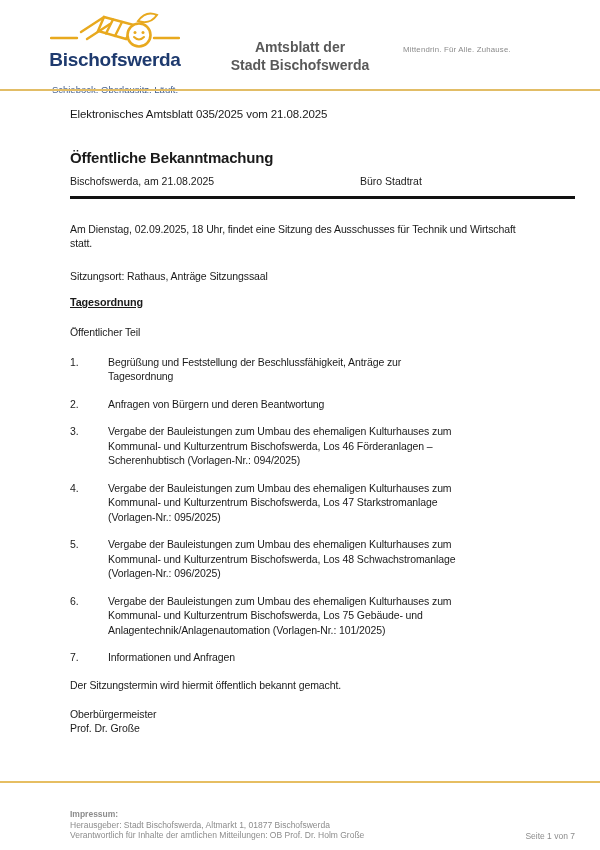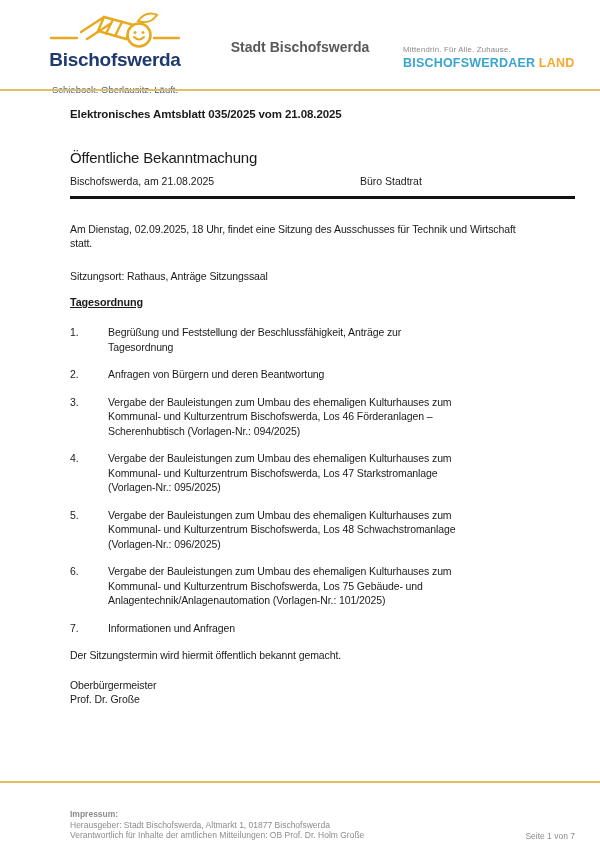--- a/index.html
+++ b/index.html
@@ -21,22 +21,22 @@
   .brand-name { font-size:12.5px; font-weight:bold; letter-spacing:0.2px; margin-top:2px; }
   .brand-blue { color:#39a5cf; }
   .brand-orange { color:#f5a830; }
 
   .gold-line { position:absolute; left:0; width:600px; height:2px; background:#e2bd66; }
   .gold-line.top { top:89px; }
 
   
   .content { position:absolute; left:70px; top:91px; width:505px; }
   .pre { white-space:pre-line; }
-  .issue { margin:17px 0 16px 0; font-size:11.5px; font-weight:bold; letter-spacing:-0.1px; }
-  .doc-title { margin:29px 0 4px 0; font-size:15px; font-weight:normal; letter-spacing:-0.2px; }
+  .issue { margin:17px 0 16px 0; font-size:11.5px; font-weight:normal; letter-spacing:-0.1px; }
+  .doc-title { margin:29px 0 4px 0; font-size:15px; font-weight:bold; letter-spacing:-0.2px; }
   .meta-row { position:relative; margin-top:9px; font-size:10.5px; height:13px; }
   .office { position:absolute; left:290px; top:0; }
   .rule { margin-top:8px; height:2.5px; background:#111111; }
   .para { margin:18px 0 13px 0; font-size:10.5px; line-height:14.5px; letter-spacing:-0.1px; }
   .para.first { margin-top:23px; }
   .agenda-h { margin:4px 0 17px 0; font-size:10.8px; font-weight:bold; text-decoration:underline; letter-spacing:-0.1px; }
   .section-h { margin:0 0 15px 0; }
   .agenda-list { margin:0; padding:0; list-style:none; }
   .agenda-item { display:flex; margin:0 0 13px 0; font-size:10.5px; line-height:14.5px; letter-spacing:-0.1px; }
   .agenda-item .num { width:38px; flex:0 0 38px; }
@@ -78,48 +78,46 @@
         <circle cx="89" cy="27" r="11.5" stroke="#e8a91e" stroke-width="2.6" fill="#ffffff"></circle>
         <circle cx="85" cy="24.5" r="1.5" fill="#e8a91e"></circle>
         <circle cx="93" cy="24.5" r="1.5" fill="#e8a91e"></circle>
         <path d="M84 29 Q89 34 94 29" stroke="#e8a91e" stroke-width="2" stroke-linecap="round" fill="none"></path>
       </svg>
       <div class="logo-name">Bischofswerda</div>
       <div class="logo-tagline">Schiebock. Oberlausitz. Läuft.</div>
     </div>
 
     <div class="center-title">
+      <div>Amtsblatt der</div>
       <div>Stadt Bischofswerda</div>
     </div>
 
     <div class="brand-block">
       <div class="brand-slogan">Mittendrin. Für Alle. Zuhause.</div>
-      <div class="brand-name">
-        <span class="brand-blue">BISCHOFSWERDAER</span>
-        <span class="brand-orange">LAND</span>
-      </div>
     </div>
   </div>
   <div class="gold-line top"></div>
 
   <div class="content">
     <p class="issue">Elektronisches Amtsblatt 035/2025 vom 21.08.2025</p>
     <h1 class="doc-title">Öffentliche Bekanntmachung</h1>
 
     <div class="meta-row">
       <span>Bischofswerda, am 21.08.2025</span>
       <span class="office">Büro Stadtrat</span>
     </div>
     <div class="rule"></div>
 
     <p class="para first pre">Am Dienstag, 02.09.2025, 18 Uhr, findet eine Sitzung des Ausschusses für Technik und Wirtschaft
 statt.</p>
     <p class="para">Sitzungsort: Rathaus, Anträge Sitzungssaal</p>
 
     <p class="agenda-h">Tagesordnung</p>
+    <p class="para section-h">Öffentlicher Teil</p>
 
     <ol class="agenda-list">
       <li class="agenda-item">
         <span class="num">1.</span>
         <span class="txt pre">Begrüßung und Feststellung der Beschlussfähigkeit, Anträge zur
 Tagesordnung</span>
       </li>
       <li class="agenda-item">
         <span class="num">2.</span>
         <span class="txt pre">Anfragen von Bürgern und deren Beantwortung</span>

